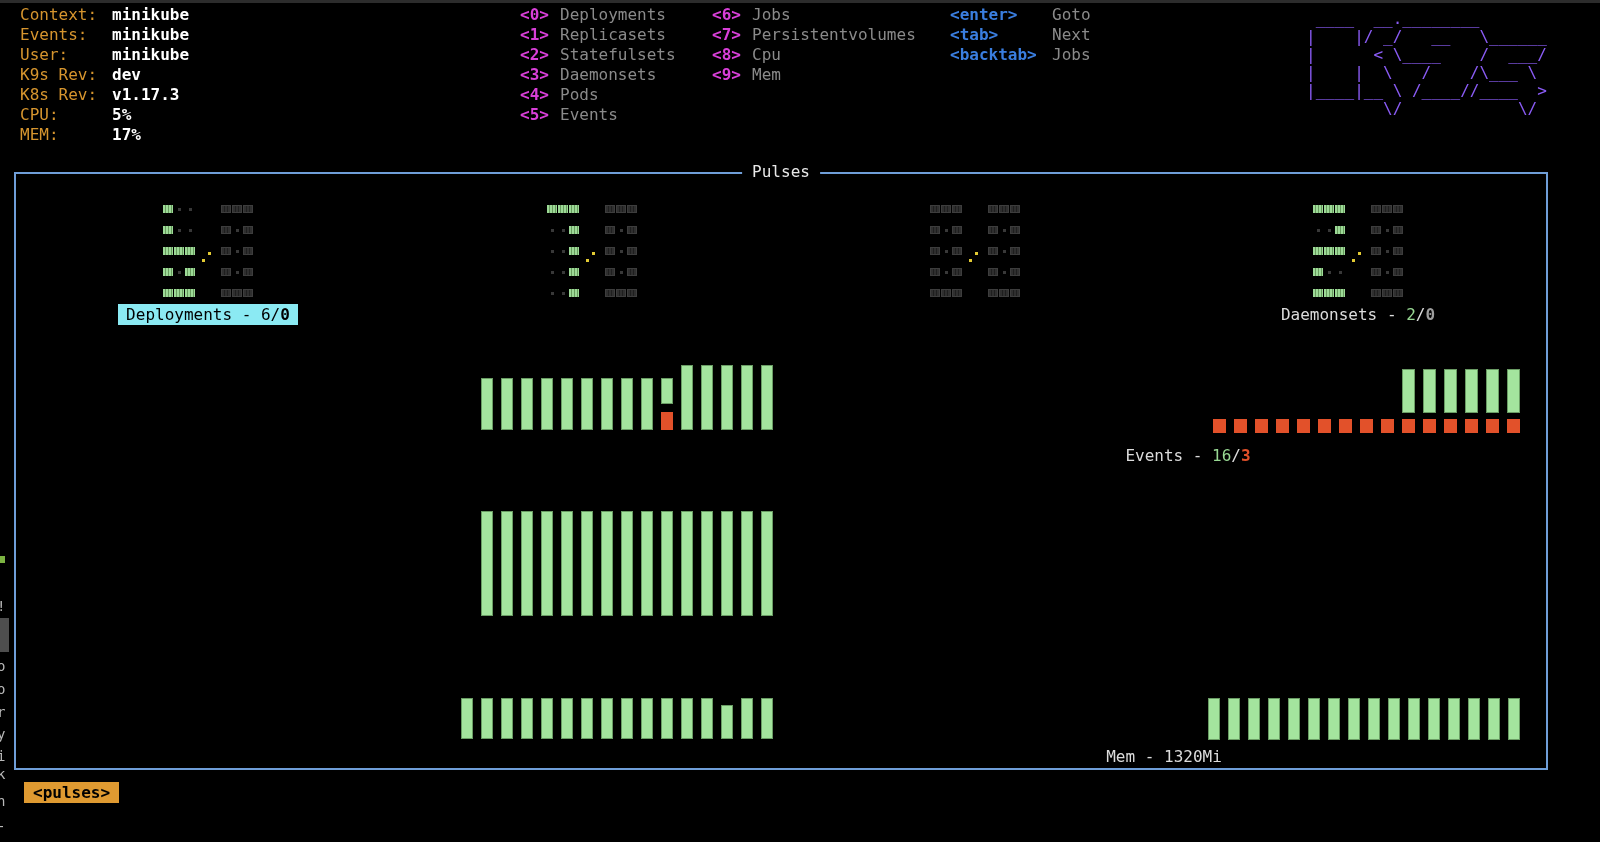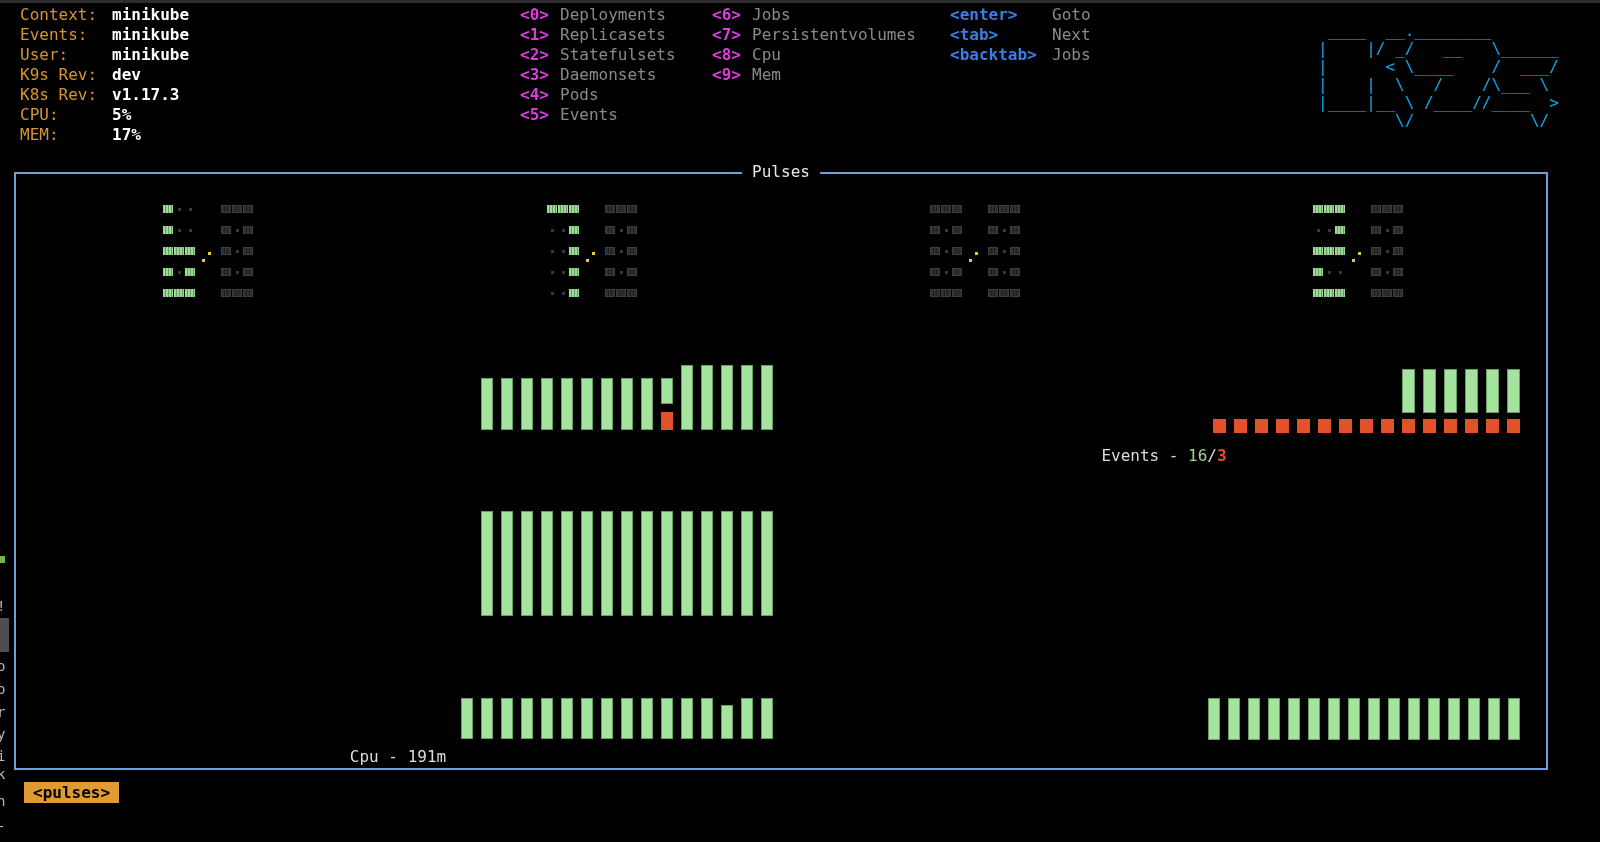--- a/index.html
+++ b/index.html
@@ -9,21 +9,21 @@
 
   
   #info{position:absolute;left:20px;top:5px;font-size:16px;line-height:20px;white-space:nowrap;}
   .info-label{display:inline-block;width:92px;color:#d6952e;}
   .info-value{color:#fff;font-weight:bold;}
   .menu{position:absolute;top:5px;font-size:16px;line-height:20px;color:#8a8a8a;white-space:nowrap;}
   #menu1{left:520px}#menu2{left:712px}#menu3{left:950px}
   .key{font-weight:bold;display:inline-block;}
   #menu1 .key,#menu2 .key{color:#d83fd8;width:40px;}
   #menu3 .key{color:#3a7ee0;width:102px;}
-  #logo{position:absolute;left:1302px;top:6px;margin:16px;color:#0ea5e9;font-size:16px;line-height:18px;white-space:pre;}
+  #logo{position:absolute;left:1302px;top:6px;margin:4px;color:#8b5cf6;font-size:16px;line-height:18px;white-space:pre;}
 
   
   #pulses{position:absolute;left:14px;top:172px;width:1534px;height:598px;
           border:2px solid #6f9ed8;box-sizing:border-box;}
   #pulses-title{position:absolute;left:50%;top:-12px;transform:translateX(-50%);
           background:#000;padding:0 10px;color:#e8e8e8;font-size:16px;}
 
   
   .counter{position:absolute;top:0;width:384px;height:162px;}
   .digits{display:flex;justify-content:center;margin-top:31px;}
@@ -156,20 +156,21 @@
           <div class="cell off"></div>
           <div class="cell on k"></div>
           <div class="cell on k"></div>
           <div class="cell off"></div>
           <div class="cell on k"></div>
           <div class="cell on k"></div>
           <div class="cell on k"></div>
           <div class="cell on k"></div>
         </div>
       </div>
+      <div class="counter-title"><span class="inner"><span class="fg">Deployments - </span><span class="ok">6</span><span class="fg">/</span><span class="zero">0</span></span></div>
     </div>
     <div class="counter" style="left: 384px;">
       <div class="digits">
         <div class="digit">
           <div class="cell on g"></div>
           <div class="cell on g"></div>
           <div class="cell on g"></div>
           <div class="cell off"></div>
           <div class="cell off"></div>
           <div class="cell on g"></div>
@@ -282,20 +283,21 @@
           <div class="cell off"></div>
           <div class="cell on k"></div>
           <div class="cell on k"></div>
           <div class="cell off"></div>
           <div class="cell on k"></div>
           <div class="cell on k"></div>
           <div class="cell on k"></div>
           <div class="cell on k"></div>
         </div>
       </div>
+      <div class="counter-title"><span class="inner"><span class="fg">Daemonsets - </span><span class="ok">2</span><span class="fg">/</span><span class="zero">0</span></span></div>
     </div>
     <div class="chart" style="right: 773px; bottom: 338px;">
       <div class="bar" style="width: 12px;">
         <div class="seg g" style="height: 52px;"></div>
       </div>
       <div class="bar" style="width: 12px;">
         <div class="seg g" style="height: 52px;"></div>
       </div>
       <div class="bar" style="width: 12px;">
         <div class="seg g" style="height: 52px;"></div>
@@ -391,21 +393,21 @@
         <div class="seg g" style="height: 44px;"></div>
         <div class="seg s" style="height: 6px;"></div>
         <div class="seg r" style="height: 14px;"></div>
       </div>
       <div class="bar" style="width: 13px;">
         <div class="seg g" style="height: 44px;"></div>
         <div class="seg s" style="height: 6px;"></div>
         <div class="seg r" style="height: 14px;"></div>
       </div>
     </div>
-    <div class="chart-label" style="left: 848px; top: 272px;"><span class="fg">Events - </span><span class="ok">16</span><span class="fg">/</span><span class="bad">3</span></div>
+    <div class="chart-label" style="left: 872px; top: 272px;"><span class="fg">Events - </span><span class="ok">16</span><span class="fg">/</span><span class="bad">3</span></div>
     <div class="chart" style="right: 773px; bottom: 152px;">
       <div class="bar" style="width: 12px;">
         <div class="seg g" style="height: 105px;"></div>
       </div>
       <div class="bar" style="width: 12px;">
         <div class="seg g" style="height: 105px;"></div>
       </div>
       <div class="bar" style="width: 12px;">
         <div class="seg g" style="height: 105px;"></div>
       </div>
@@ -489,21 +491,20 @@
       <div class="bar" style="width: 12px;">
         <div class="seg g" style="height: 34px;"></div>
       </div>
       <div class="bar" style="width: 12px;">
         <div class="seg g" style="height: 41px;"></div>
       </div>
       <div class="bar" style="width: 12px;">
         <div class="seg g" style="height: 41px;"></div>
       </div>
     </div>
-    <div class="chart-label" style="left: 82px; top: 573px;"><span class="fg">Cpu - 191m</span></div>
     <div class="chart" style="right: 26px; bottom: 28px;">
       <div class="bar" style="width: 12px;">
         <div class="seg g" style="height: 42px;"></div>
       </div>
       <div class="bar" style="width: 12px;">
         <div class="seg g" style="height: 42px;"></div>
       </div>
       <div class="bar" style="width: 12px;">
         <div class="seg g" style="height: 42px;"></div>
       </div>
@@ -540,15 +541,16 @@
       <div class="bar" style="width: 12px;">
         <div class="seg g" style="height: 42px;"></div>
       </div>
       <div class="bar" style="width: 12px;">
         <div class="seg g" style="height: 42px;"></div>
       </div>
       <div class="bar" style="width: 12px;">
         <div class="seg g" style="height: 42px;"></div>
       </div>
     </div>
+    <div class="chart-label" style="left: 848px; top: 573px;"><span class="fg">Mem - 1320Mi</span></div>
   </div>
 
 <div id="crumb">&lt;pulses&gt;</div>
 
 </body></html>

